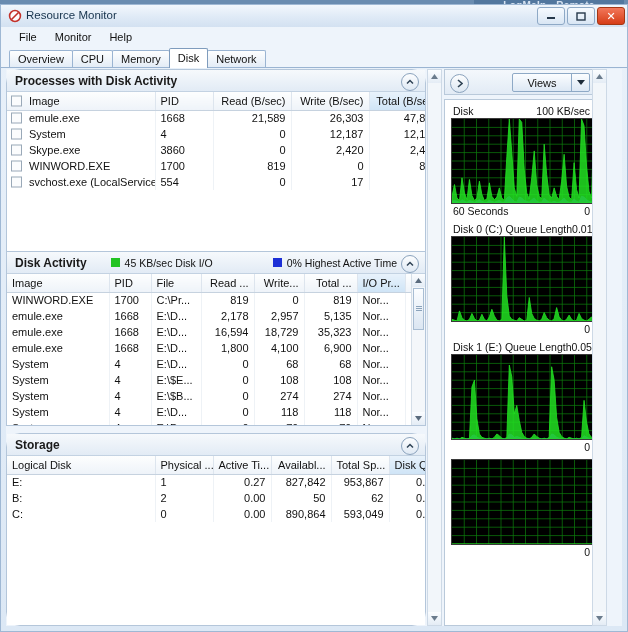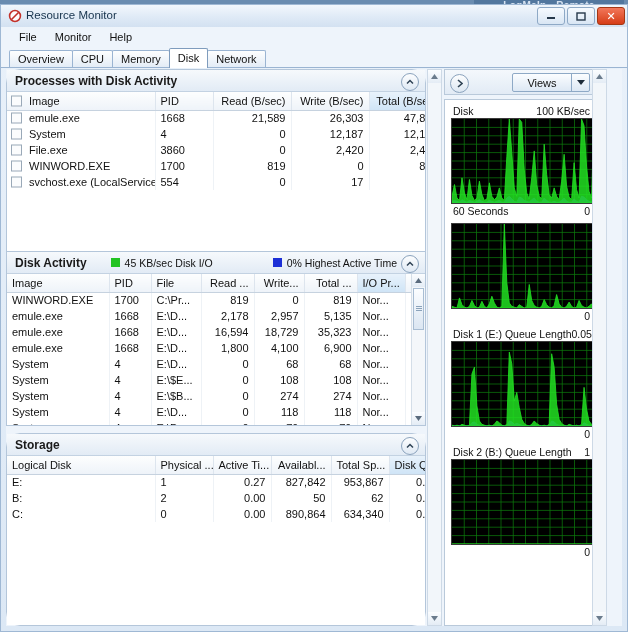--- a/index.html
+++ b/index.html
@@ -323,21 +323,21 @@
                   <td class="num">47,891</td>
                 </tr>
                 <tr>
                   <td class="chkcell"><span class="chkbox"></span><span>System</span></td>
                   <td>4</td>
                   <td class="num">0</td>
                   <td class="num">12,187</td>
                   <td class="num">12,187</td>
                 </tr>
                 <tr>
-                  <td class="chkcell"><span class="chkbox"></span><span>File.exe</span></td>
+                  <td class="chkcell"><span class="chkbox"></span><span>Skype.exe</span></td>
                   <td>3860</td>
                   <td class="num">0</td>
                   <td class="num">2,420</td>
                   <td class="num">2,420</td>
                 </tr>
                 <tr>
                   <td class="chkcell"><span class="chkbox"></span><span>WINWORD.EXE</span></td>
                   <td>1700</td>
                   <td class="num">819</td>
                   <td class="num">0</td>
@@ -552,21 +552,21 @@
                   <td class="num">0.00</td>
                   <td class="num">50</td>
                   <td class="num">62</td>
                   <td class="num">0.00</td>
                 </tr>
                 <tr>
                   <td>C:</td>
                   <td>0</td>
                   <td class="num">0.00</td>
                   <td class="num">890,864</td>
-                  <td class="num">634,340</td>
+                  <td class="num">593,049</td>
                   <td class="num">0.00</td>
                 </tr>
               </tbody>
             </table>
           </div>
         </div>
       </div>
 
       <div class="mainscroll">
         <div class="sb-arrow up">
@@ -631,20 +631,24 @@
                   <path d="M 0 100 L 0.00 92.00 L 2.03 78.00 L 4.07 94.00 L 6.10 97.00 L 8.14 70.00 L 10.17 88.00 L 12.20 96.00 L 14.24 72.00 L 16.27 91.00 L 18.31 97.00 L 20.34 94.00 L 22.37 74.00 L 24.41 90.00 L 26.44 97.00 L 28.47 95.00 L 30.51 76.00 L 32.54 92.00 L 34.58 96.00 L 36.61 93.00 L 38.64 82.00 L 40.68 94.00 L 42.71 97.00 L 44.75 45.00 L 46.78 0.00 L 48.81 40.00 L 50.85 82.00 L 52.88 92.00 L 54.92 0.00 L 56.95 4.00 L 58.98 60.00 L 61.02 88.00 L 63.05 95.00 L 65.08 70.00 L 67.12 38.00 L 69.15 78.00 L 71.19 92.00 L 73.22 95.00 L 75.25 30.00 L 77.29 66.00 L 79.32 90.00 L 81.36 94.00 L 83.39 82.00 L 85.42 92.00 L 87.46 96.00 L 89.49 74.00 L 91.53 42.00 L 93.56 80.00 L 95.59 93.00 L 97.63 96.00 L 99.66 52.00 L 101.69 84.00 L 103.73 94.00 L 105.76 0.00 L 107.80 8.00 L 109.83 56.00 L 111.86 86.00 L 113.90 94.00 L 115.93 0.00 L 117.97 26.00 L 120.00 70.00 L 120 100 Z" fill="#22e022" fill-opacity="0.85" stroke="#22e022" stroke-width="0.8"></path>
                 </svg>
               </div>
             <div class="graph-ftr">
               <span>60 Seconds</span>
               <span>0</span>
             </div>
           </div>
 
           <div class="graph">
+            <div class="graph-hdr">
+              <span>Disk 0 (C:) Queue Length</span>
+              <span>0.01</span>
+            </div>
             <div class="plot">
                 <svg id="plot1" preserveAspectRatio="none" viewBox="0 0 120 100">
                   <line x1="10" x2="10" y1="0" y2="100" stroke="#0d7c0d" stroke-width="0.7"></line>
                   <line x1="20" x2="20" y1="0" y2="100" stroke="#0d7c0d" stroke-width="0.7"></line>
                   <line x1="30" x2="30" y1="0" y2="100" stroke="#0d7c0d" stroke-width="0.7"></line>
                   <line x1="40" x2="40" y1="0" y2="100" stroke="#0d7c0d" stroke-width="0.7"></line>
                   <line x1="50" x2="50" y1="0" y2="100" stroke="#0d7c0d" stroke-width="0.7"></line>
                   <line x1="60" x2="60" y1="0" y2="100" stroke="#0d7c0d" stroke-width="0.7"></line>
                   <line x1="70" x2="70" y1="0" y2="100" stroke="#0d7c0d" stroke-width="0.7"></line>
                   <line x1="80" x2="80" y1="0" y2="100" stroke="#0d7c0d" stroke-width="0.7"></line>
@@ -700,24 +704,20 @@
                   <path d="M 0 100 L 0.00 99.00 L 2.03 100.00 L 4.07 99.00 L 6.10 100.00 L 8.14 98.00 L 10.17 99.00 L 12.20 100.00 L 14.24 99.00 L 16.27 38.00 L 18.31 30.00 L 20.34 76.00 L 22.37 94.00 L 24.41 98.00 L 26.44 99.00 L 28.47 100.00 L 30.51 99.00 L 32.54 100.00 L 34.58 98.00 L 36.61 94.00 L 38.64 96.00 L 40.68 99.00 L 42.71 100.00 L 44.75 98.00 L 46.78 12.00 L 48.81 26.00 L 50.85 70.00 L 52.88 60.00 L 54.92 78.00 L 56.95 92.00 L 58.98 97.00 L 61.02 99.00 L 63.05 100.00 L 65.08 98.00 L 67.12 94.00 L 69.15 97.00 L 71.19 99.00 L 73.22 100.00 L 75.25 99.00 L 77.29 100.00 L 79.32 98.00 L 81.36 14.00 L 83.39 30.00 L 85.42 74.00 L 87.46 92.00 L 89.49 97.00 L 91.53 99.00 L 93.56 100.00 L 95.59 98.00 L 97.63 99.00 L 99.66 100.00 L 101.69 99.00 L 103.73 100.00 L 105.76 98.00 L 107.80 54.00 L 109.83 80.00 L 111.86 94.00 L 113.90 98.00 L 115.93 99.00 L 117.97 100.00 L 120.00 99.00 L 120 100 Z" fill="#22e022" fill-opacity="0.85" stroke="#22e022" stroke-width="0.8"></path>
                 </svg>
               </div>
             <div class="graph-ftr">
               <span></span>
               <span>0</span>
             </div>
           </div>
 
           <div class="graph">
-            <div class="graph-hdr">
-              <span>Disk 2 (B:) Queue Length</span>
-              <span>1</span>
-            </div>
             <div class="plot">
                 <svg id="plot3" preserveAspectRatio="none" viewBox="0 0 120 100">
                   <line x1="10" x2="10" y1="0" y2="100" stroke="#0d7c0d" stroke-width="0.7"></line>
                   <line x1="20" x2="20" y1="0" y2="100" stroke="#0d7c0d" stroke-width="0.7"></line>
                   <line x1="30" x2="30" y1="0" y2="100" stroke="#0d7c0d" stroke-width="0.7"></line>
                   <line x1="40" x2="40" y1="0" y2="100" stroke="#0d7c0d" stroke-width="0.7"></line>
                   <line x1="50" x2="50" y1="0" y2="100" stroke="#0d7c0d" stroke-width="0.7"></line>
                   <line x1="60" x2="60" y1="0" y2="100" stroke="#0d7c0d" stroke-width="0.7"></line>
                   <line x1="70" x2="70" y1="0" y2="100" stroke="#0d7c0d" stroke-width="0.7"></line>
                   <line x1="80" x2="80" y1="0" y2="100" stroke="#0d7c0d" stroke-width="0.7"></line>

